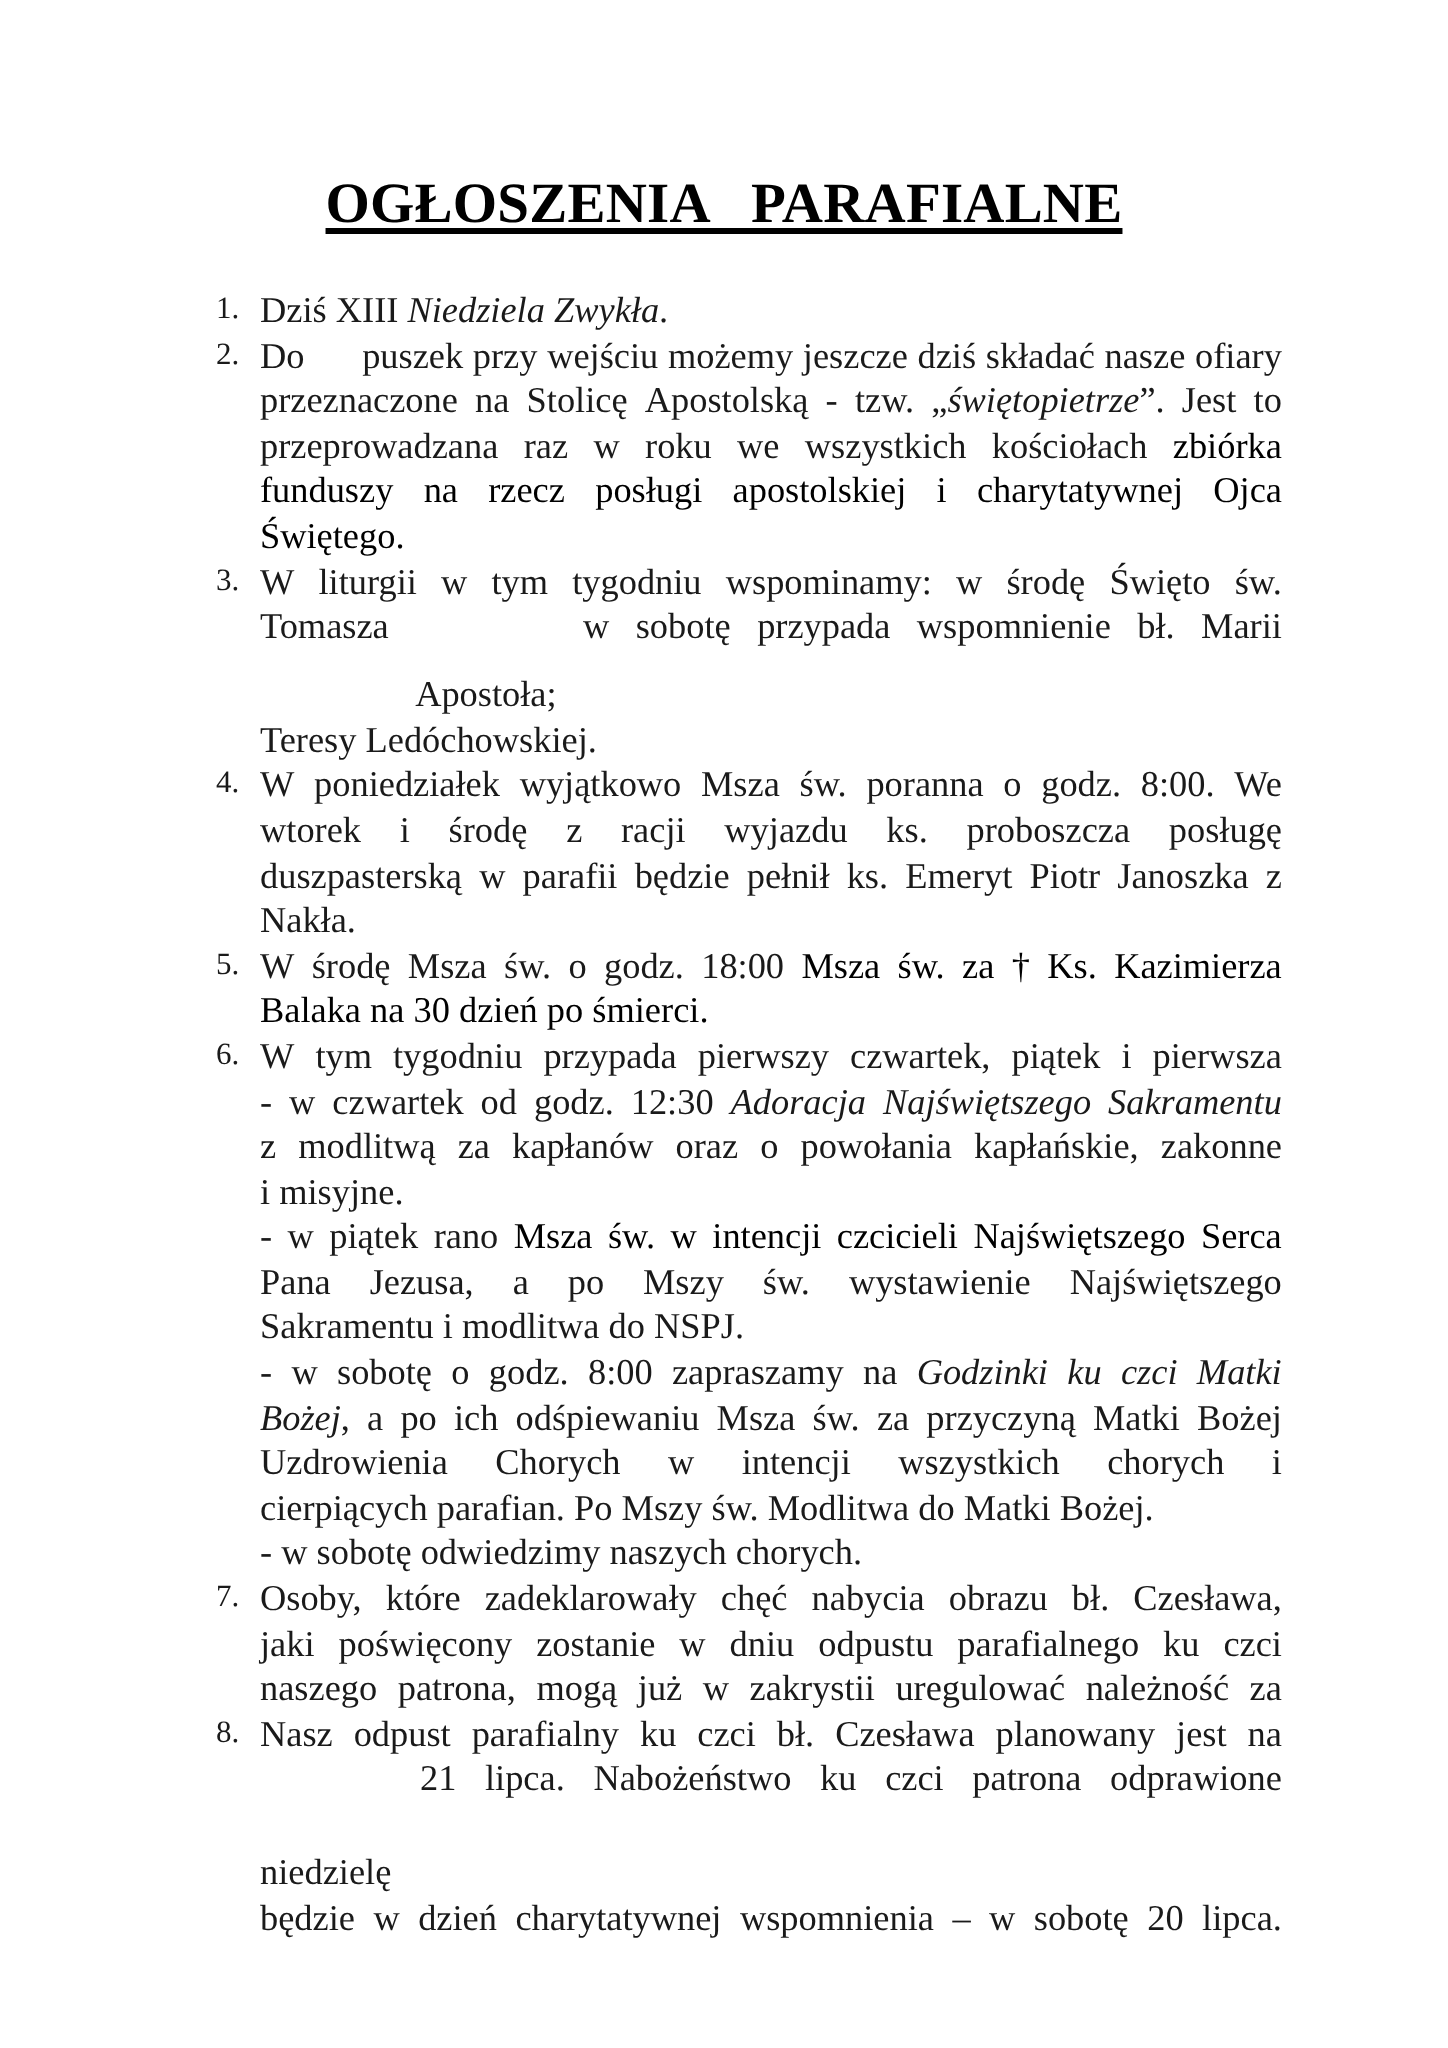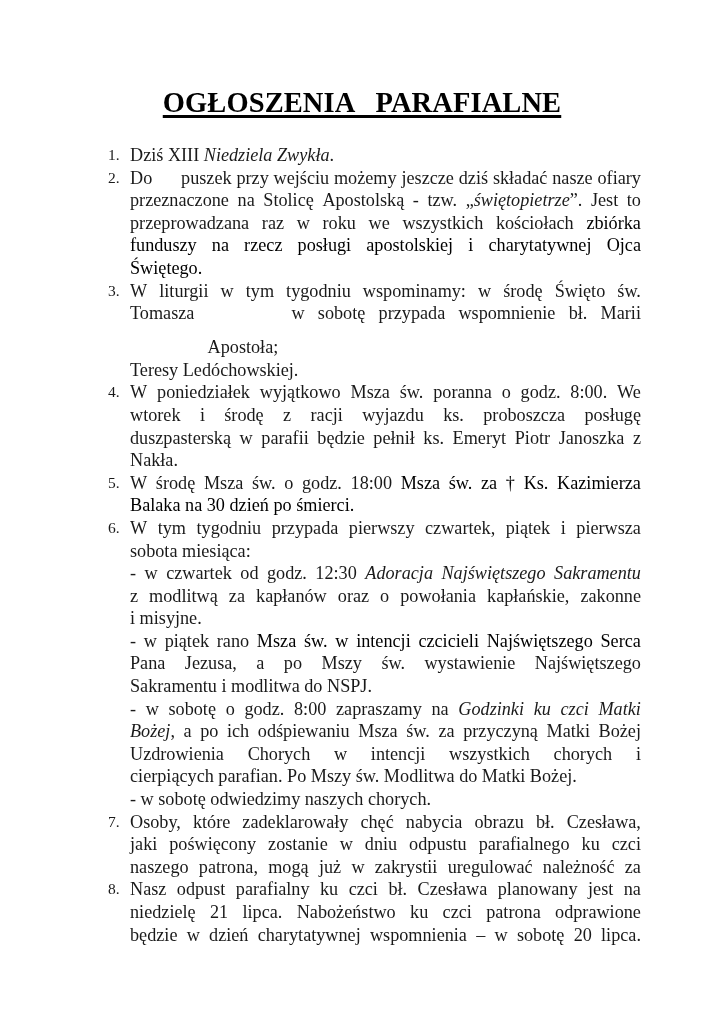--- a/index.html
+++ b/index.html
@@ -229,21 +229,20 @@
           <span style="white-space: pre;"><span>W</span></span>
           <span style="white-space: pre;"><span>tym</span></span>
           <span style="white-space: pre;"><span>tygodniu</span></span>
           <span style="white-space: pre;"><span>przypada</span></span>
           <span style="white-space: pre;"><span>pierwszy</span></span>
           <span style="white-space: pre;"><span>czwartek,</span></span>
           <span style="white-space: pre;"><span>piątek</span></span>
           <span style="white-space: pre;"><span>i</span></span>
           <span style="white-space: pre;"><span>pierwsza</span></span>
         </span>
-        <span class="line last"><span style="white-space: pre;">sobota miesiąca:</span></span>
         <span class="line jl">
           <span style="white-space: pre;"><span>-</span></span>
           <span style="white-space: pre;"><span>w</span></span>
           <span style="white-space: pre;"><span>czwartek</span></span>
           <span style="white-space: pre;"><span>od</span></span>
           <span style="white-space: pre;"><span>godz.</span></span>
           <span style="white-space: pre;"><span>12:30</span></span>
           <span style="white-space: pre;"><em>Adoracja</em></span>
           <span style="white-space: pre;"><em>Najświętszego</em></span>
           <span style="white-space: pre;"><em>Sakramentu</em></span>
@@ -366,21 +365,21 @@
           <span style="white-space: pre;"><span>parafialny</span></span>
           <span style="white-space: pre;"><span>ku</span></span>
           <span style="white-space: pre;"><span>czci</span></span>
           <span style="white-space: pre;"><span>bł.</span></span>
           <span style="white-space: pre;"><span>Czesława</span></span>
           <span style="white-space: pre;"><span>planowany</span></span>
           <span style="white-space: pre;"><span>jest</span></span>
           <span style="white-space: pre;"><span>na</span></span>
         </span>
         <span class="line jl">
-          <span style="white-space: pre;"><span>niedzielę</span></span>
+          <span style="white-space: pre; margin-top: 47px;"><span>niedzielę</span></span>
           <span style="white-space: pre;"><span>21</span></span>
           <span style="white-space: pre;"><span>lipca.</span></span>
           <span style="white-space: pre;"><span>Nabożeństwo</span></span>
           <span style="white-space: pre;"><span>ku</span></span>
           <span style="white-space: pre;"><span>czci</span></span>
           <span style="white-space: pre;"><span>patrona</span></span>
           <span style="white-space: pre;"><span>odprawione</span></span>
         </span>
         <span class="line jl">
           <span style="white-space: pre;"><span>będzie</span></span>

